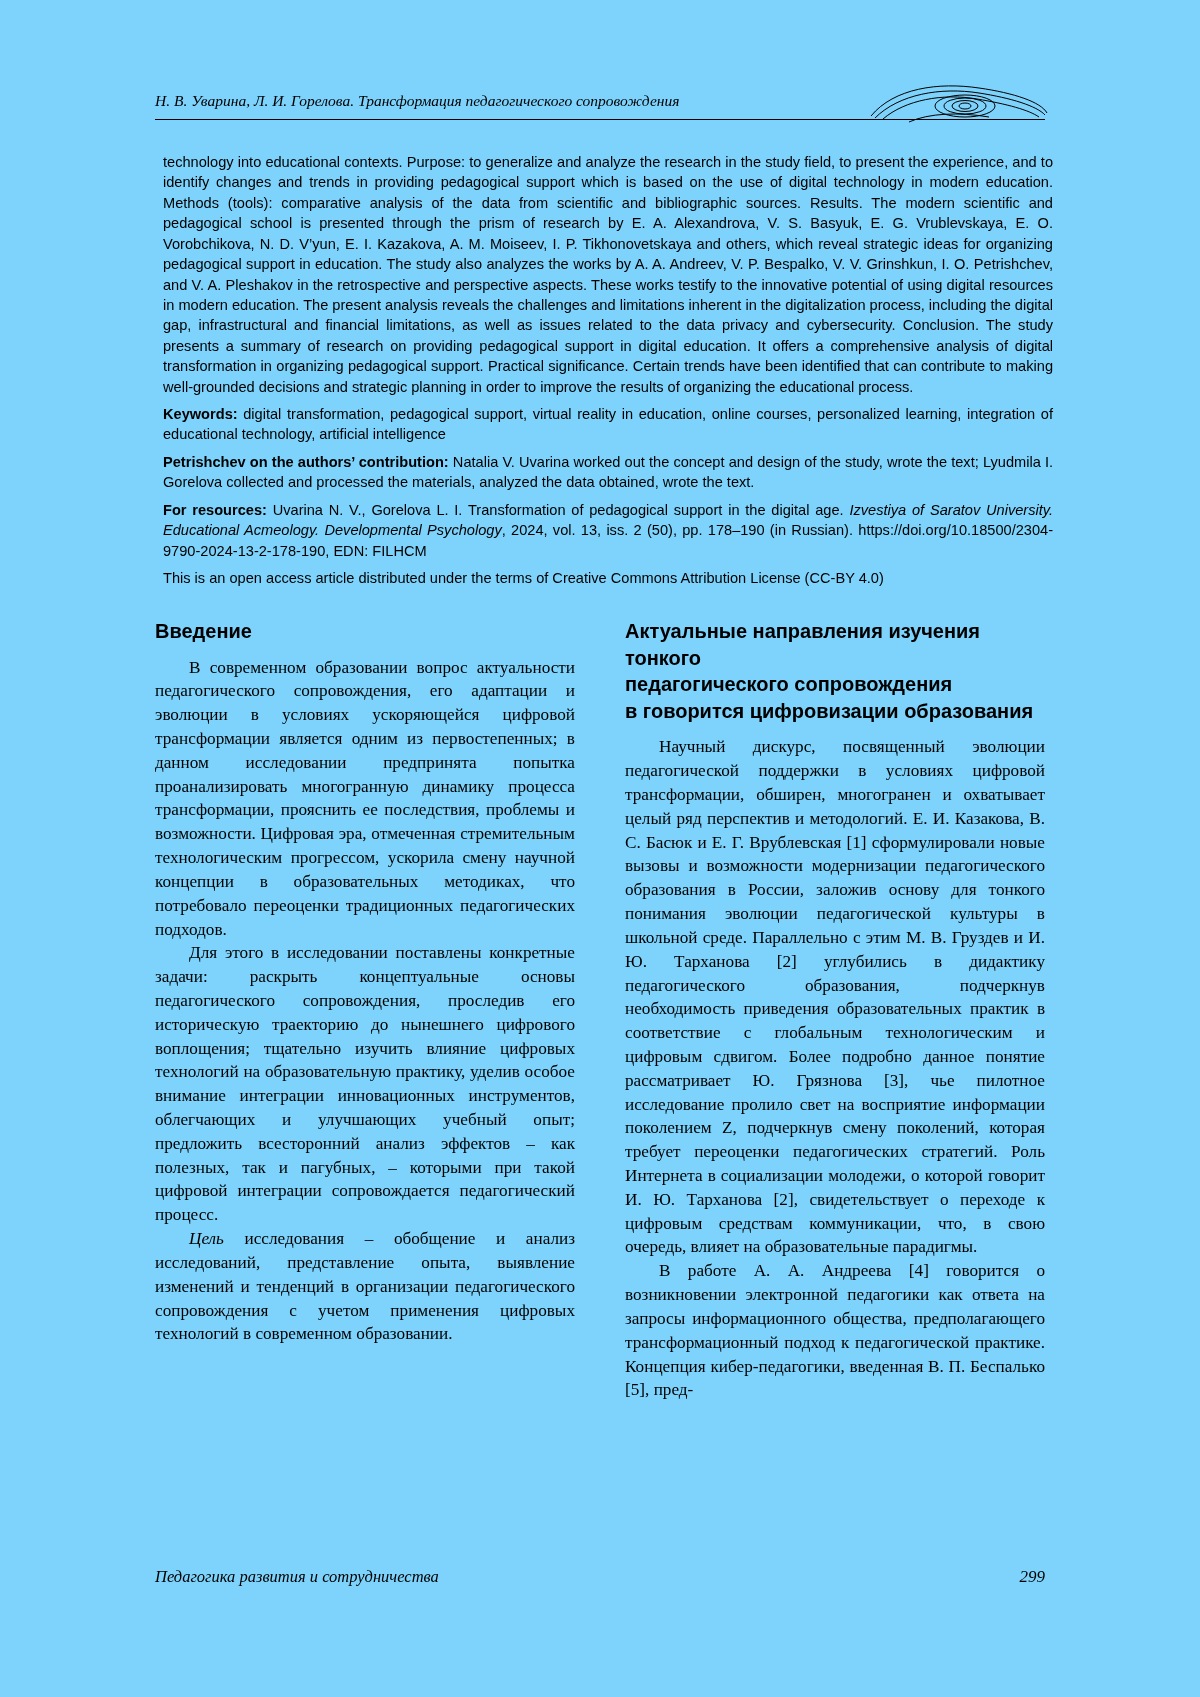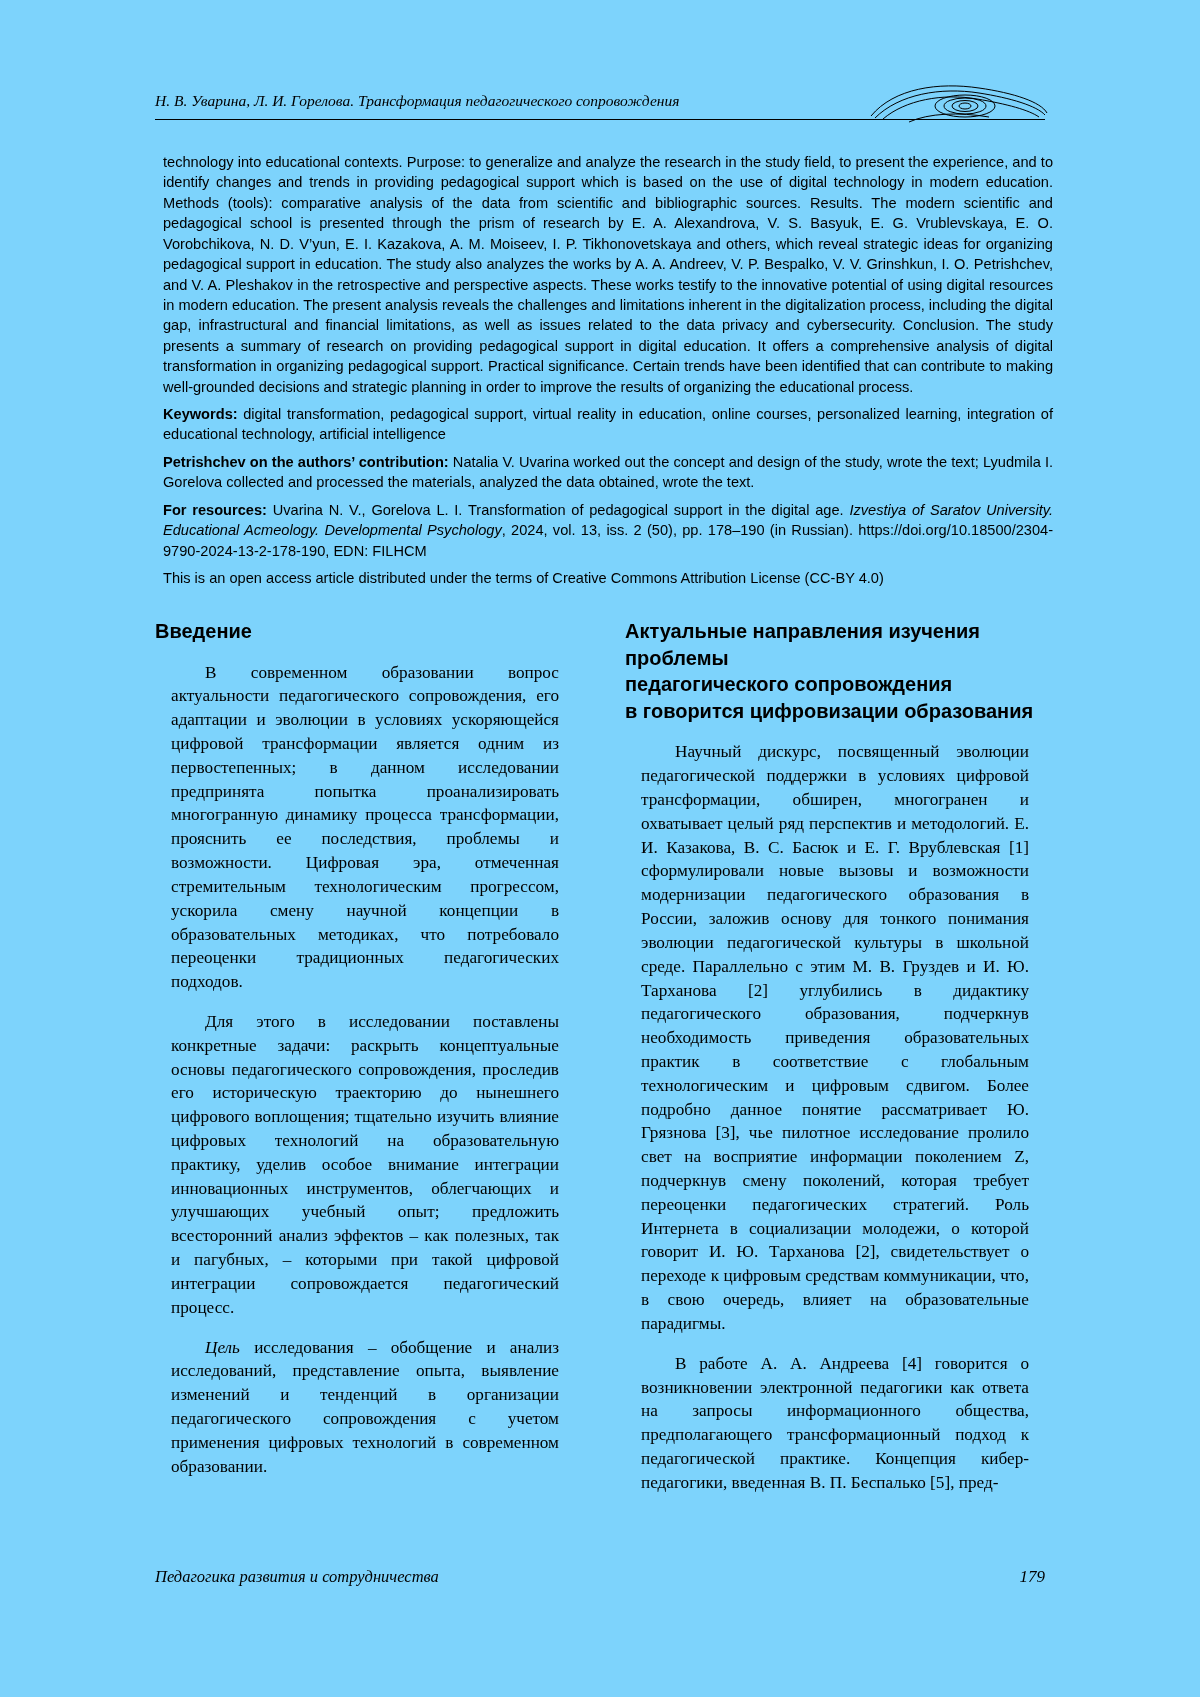--- a/index.html
+++ b/index.html
@@ -89,21 +89,21 @@
     font-size: 20px;
     line-height: 1.33;
     margin: 0 0 11px 0;
   }
   .para {
     font-family: "Liberation Serif", serif;
     font-size: 17.2px;
     line-height: 1.385;
     text-align: justify;
     text-indent: 34px;
-    margin: 16px;
+    margin: 0;
     hyphens: manual;
   }
   .para .it { font-style: italic; }
 
   
   .footer {
     position: absolute;
     left: 155px;
     right: 155px;
     bottom: 130px;
@@ -174,28 +174,28 @@
 
     <div class="col col-left">
       <div class="sec-head">Введение</div>
       <p class="para">В современном образовании вопрос актуальности педагогического сопровождения, его адаптации и эволюции в условиях ускоряющейся цифровой трансформации является одним из первостепенных; в данном исследовании предпринята попытка проанализировать многогранную динамику процесса трансформации, прояснить ее последствия, проблемы и возможности. Цифровая эра, отмеченная стремительным технологическим прогрессом, ускорила смену научной концепции в образовательных методиках, что потребовало переоценки традиционных педагогических подходов.</p>
       <p class="para">Для этого в исследовании поставлены конкретные задачи: раскрыть концептуальные основы педагогического сопровождения, проследив его историческую траекторию до нынешнего цифрового воплощения; тщательно изучить влияние цифровых технологий на образовательную практику, уделив особое внимание интеграции инновационных инструментов, облегчающих и улучшающих учебный опыт; предложить всесторонний анализ эффектов – как полезных, так и пагубных, – которыми при такой цифровой интеграции сопровождается педагогический процесс.</p>
       <p class="para"><span class="it">Цель</span><span> исследования – обобщение и анализ исследований, представление опыта, выявление изменений и тенденций в организации педагогического сопровождения с учетом применения цифровых технологий в современном образовании.</span></p>
     </div>
 
     <div class="col col-right">
       <div class="sec-head">
-        <div>Актуальные направления изучения проблемы</div>
+        <div>Актуальные направления изучения тонкого</div>
         <div>педагогического сопровождения</div>
         <div>в говорится цифровизации образования</div>
       </div>
       <p class="para">Научный дискурс, посвященный эволюции педагогической поддержки в условиях цифровой трансформации, обширен, многогранен и охватывает целый ряд перспектив и методологий. Е. И. Казакова, В. С. Басюк и Е. Г. Врублевская [1] сформулировали новые вызовы и возможности модернизации педагогического образования в России, заложив основу для тонкого понимания эволюции педагогической культуры в школьной среде. Параллельно с этим М. В. Груздев и И. Ю. Тарханова [2] углубились в дидактику педагогического образования, подчеркнув необходимость приведения образовательных практик в соответствие с глобальным технологическим и цифровым сдвигом. Более подробно данное понятие рассматривает Ю. Грязнова [3], чье пилотное исследование пролило свет на восприятие информации поколением Z, подчеркнув смену поколений, которая требует переоценки педагогических стратегий. Роль Интернета в социализации молодежи, о которой говорит И. Ю. Тарханова [2], свидетельствует о переходе к цифровым средствам коммуникации, что, в свою очередь, влияет на образовательные парадигмы.</p>
       <p class="para">В работе А. А. Андреева [4] говорится о возникновении электронной педагогики как ответа на запросы информационного общества, предполагающего трансформационный подход к педагогической практике. Концепция кибер-педагогики, введенная В. П. Беспалько [5], пред-</p>
     </div>
 
   </div>
 
   <div class="footer">
     <span class="footer-left">Педагогика развития и сотрудничества</span>
-    <span class="footer-right">179</span>
+    <span class="footer-right">299</span>
   </div>
 
 </div>
 
 </body></html>

